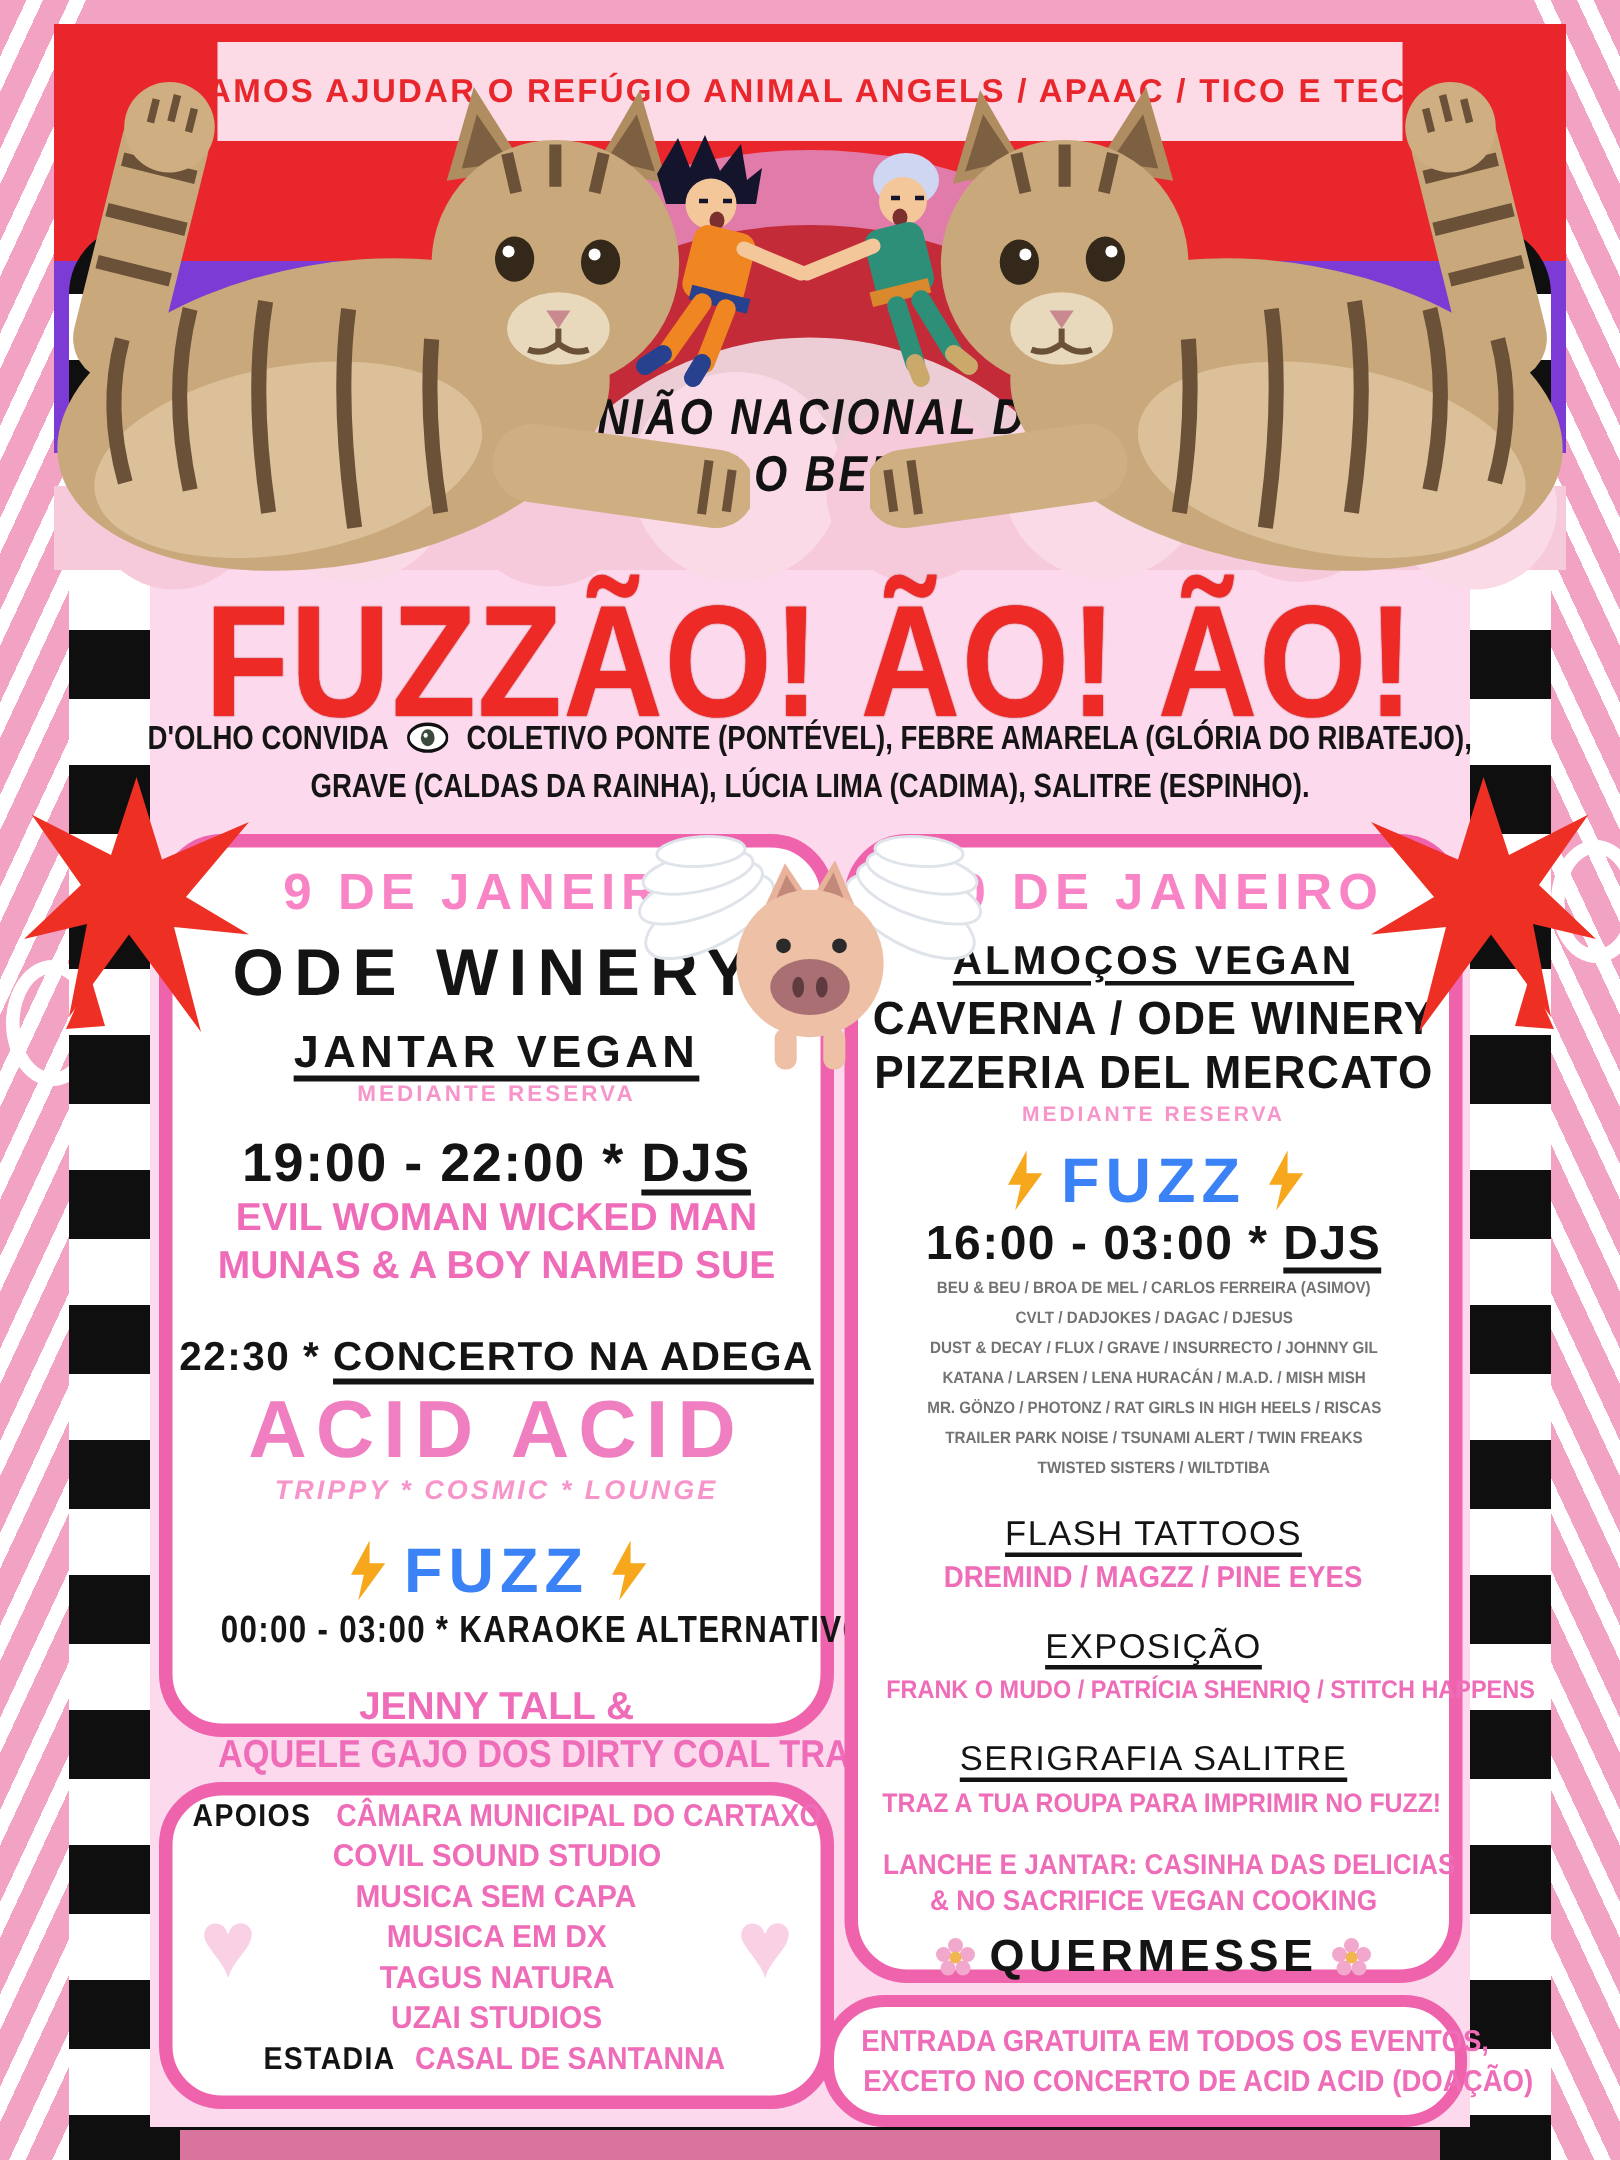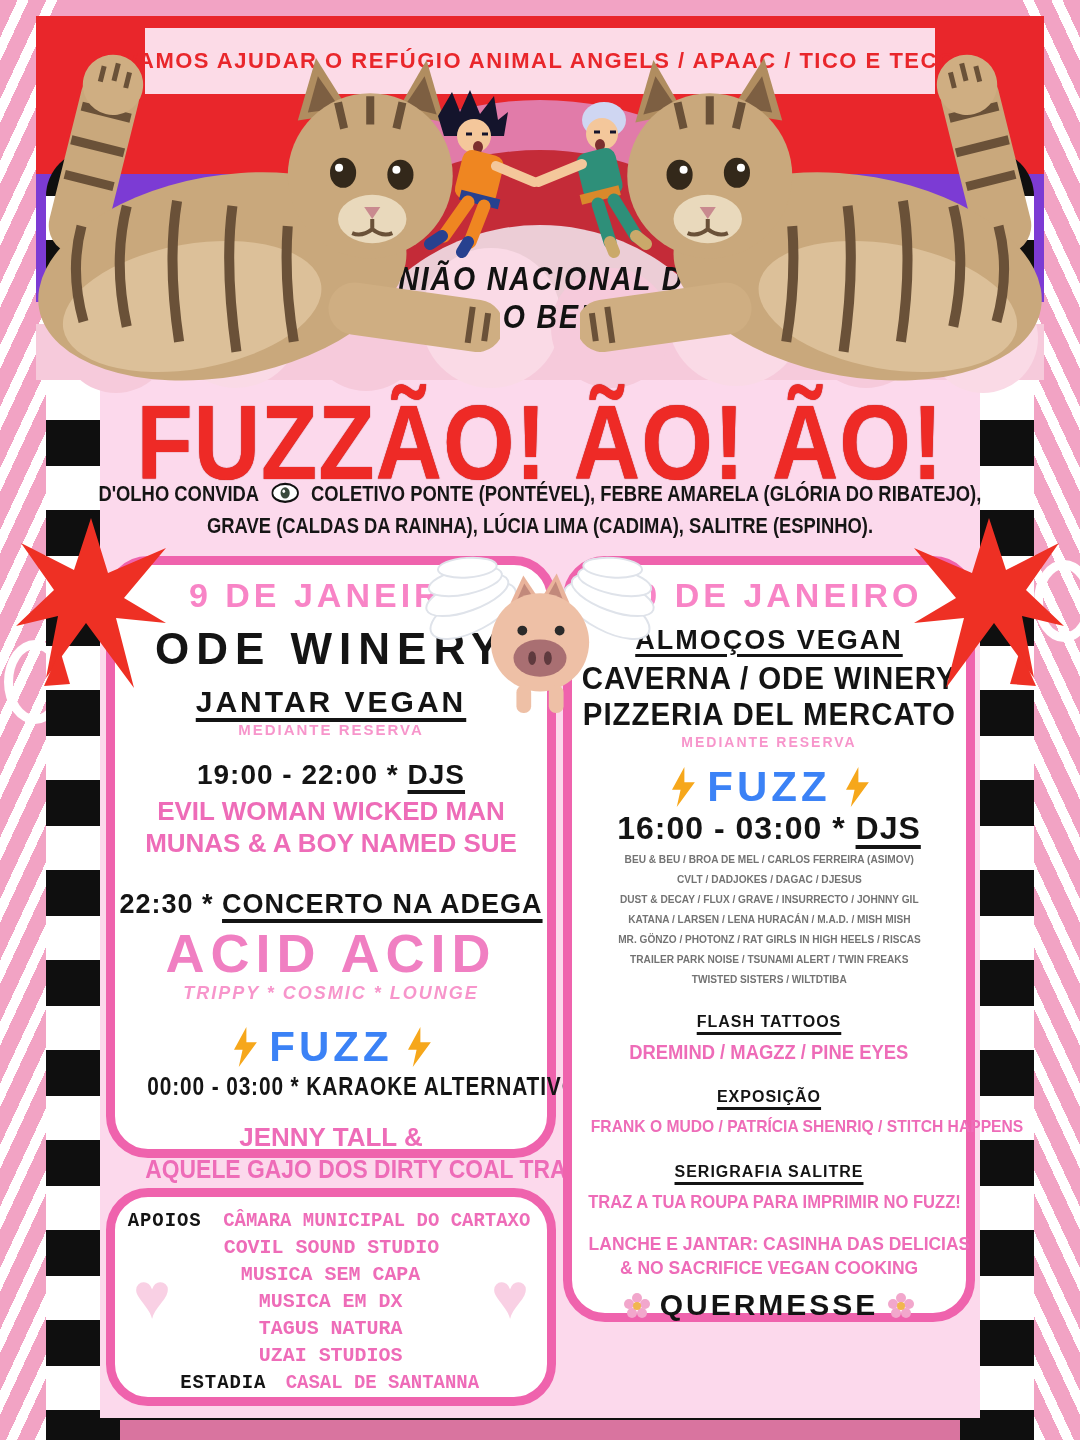--- a/index.html
+++ b/index.html
@@ -56,36 +56,36 @@
   .card-entrada{left:548px;top:1330px;width:430px;height:88px;border-width:8px;}
   
   .pinkhead{color:#f884c6;font-weight:800;font-size:34px;letter-spacing:4px;line-height:36px;margin-top:12px;}
   .venue{color:#141414;font-weight:700;font-size:44px;letter-spacing:7px;line-height:48px;margin-top:12px;}
   .blkline{color:#141414;font-weight:800;letter-spacing:1px;}
   .blk{color:#141414;font-weight:800;}
   .u{text-decoration:underline;text-decoration-thickness:4px;text-underline-offset:6px;}
   .u3{text-decoration:underline;text-decoration-thickness:3px;text-underline-offset:5px;}
   .fit{display:inline-block;white-space:nowrap;}
   .reserva{color:#f795cb;font-weight:800;font-size:15px;letter-spacing:2px;line-height:18px;margin-top:2px;}
-  .timeline{font-size:28px;line-height:32px;margin-top:20px;}
+  .timeline{font-size:36px;line-height:32px;margin-top:20px;}
   .names{color:#ee6cb8;font-weight:800;font-size:26px;line-height:32px;}
   .acid{color:#f07fc2;font-weight:900;font-size:54px;letter-spacing:6px;line-height:56px;margin-top:6px;}
   .tags{color:#f795cb;font-weight:800;font-size:18px;letter-spacing:2px;line-height:20px;margin-top:2px;font-style:italic;}
   .fuzz{color:#3b82f6;font-weight:900;font-size:42px;letter-spacing:4px;line-height:48px;margin-top:20px;}
   .bolt{vertical-align:-6px;margin:0 12px;}
   .djline{color:#737373;font-weight:700;font-size:11px;line-height:20px;}
   .djline span{display:inline-block;white-space:nowrap;transform:scale(.92,1);}
-  .sec{color:#141414;font-weight:700;font-size:16px;line-height:26px;margin-top:20px;letter-spacing:1px;}
+  .sec{color:#141414;font-weight:400;font-size:23px;line-height:26px;margin-top:20px;letter-spacing:1px;}
   .secnames{color:#ee6cb8;font-weight:800;font-size:19px;line-height:24px;margin-top:5px;}
   .secnames span{display:inline-block;white-space:nowrap;transform:scale(.92,1);}
   .apline{color:#ee6cb8;font-weight:800;font-size:21px;line-height:27px;}
   .apline .blk{letter-spacing:1px;}
   .apline span{display:inline-block;white-space:nowrap;transform:scale(.95,1);}
   .heart{position:absolute;font-size:64px;color:#f9d0e4;z-index:0;}
-  .card-apoios .content{position:relative;z-index:1;padding-top:10px;font-family:Liberation Mono, monospace;}
+  .card-apoios .content{position:relative;z-index:1;}
   .entrada-line{color:#ee6cb8;font-weight:800;font-size:20px;line-height:27px;}
   .entrada-line span{display:inline-block;white-space:nowrap;transform:scale(.92,1);}
   .quermesse{color:#141414;font-weight:900;font-size:30px;letter-spacing:3px;line-height:34px;margin-top:8px;}
   .flower{vertical-align:-4px;margin:0 10px;}
   
   .cat{position:absolute;top:50px;width:505px;height:332px;z-index:6;}
   .cat.left{left:-5px;}
   .cat.right{left:580px;transform:scaleX(-1);}
   .dbz{position:absolute;left:408px;top:90px;width:264px;height:178px;z-index:6;}
   .pig{position:absolute;left:422px;top:550px;width:236px;height:167px;z-index:8;}
@@ -391,14 +391,20 @@
       <div class="apline"><span>MUSICA SEM CAPA</span></div>
       <div class="apline"><span>MUSICA EM DX</span></div>
       <div class="apline"><span>TAGUS NATURA</span></div>
       <div class="apline"><span>UZAI STUDIOS</span></div>
       <div class="apline">
         <span><span class="blk">ESTADIA</span>&nbsp;<span>CASAL DE SANTANNA</span></span>
       </div>
     </div>
   </div>
 
+  <div class="card card-entrada">
+    <div style="padding-top:10px;">
+      <div class="entrada-line"><span>ENTRADA GRATUITA EM TODOS OS EVENTOS,</span></div>
+      <div class="entrada-line"><span>EXCETO NO CONCERTO DE ACID ACID (DOAÇÃO)</span></div>
+    </div>
+  </div>
 
 </div>
 
 </body></html>

